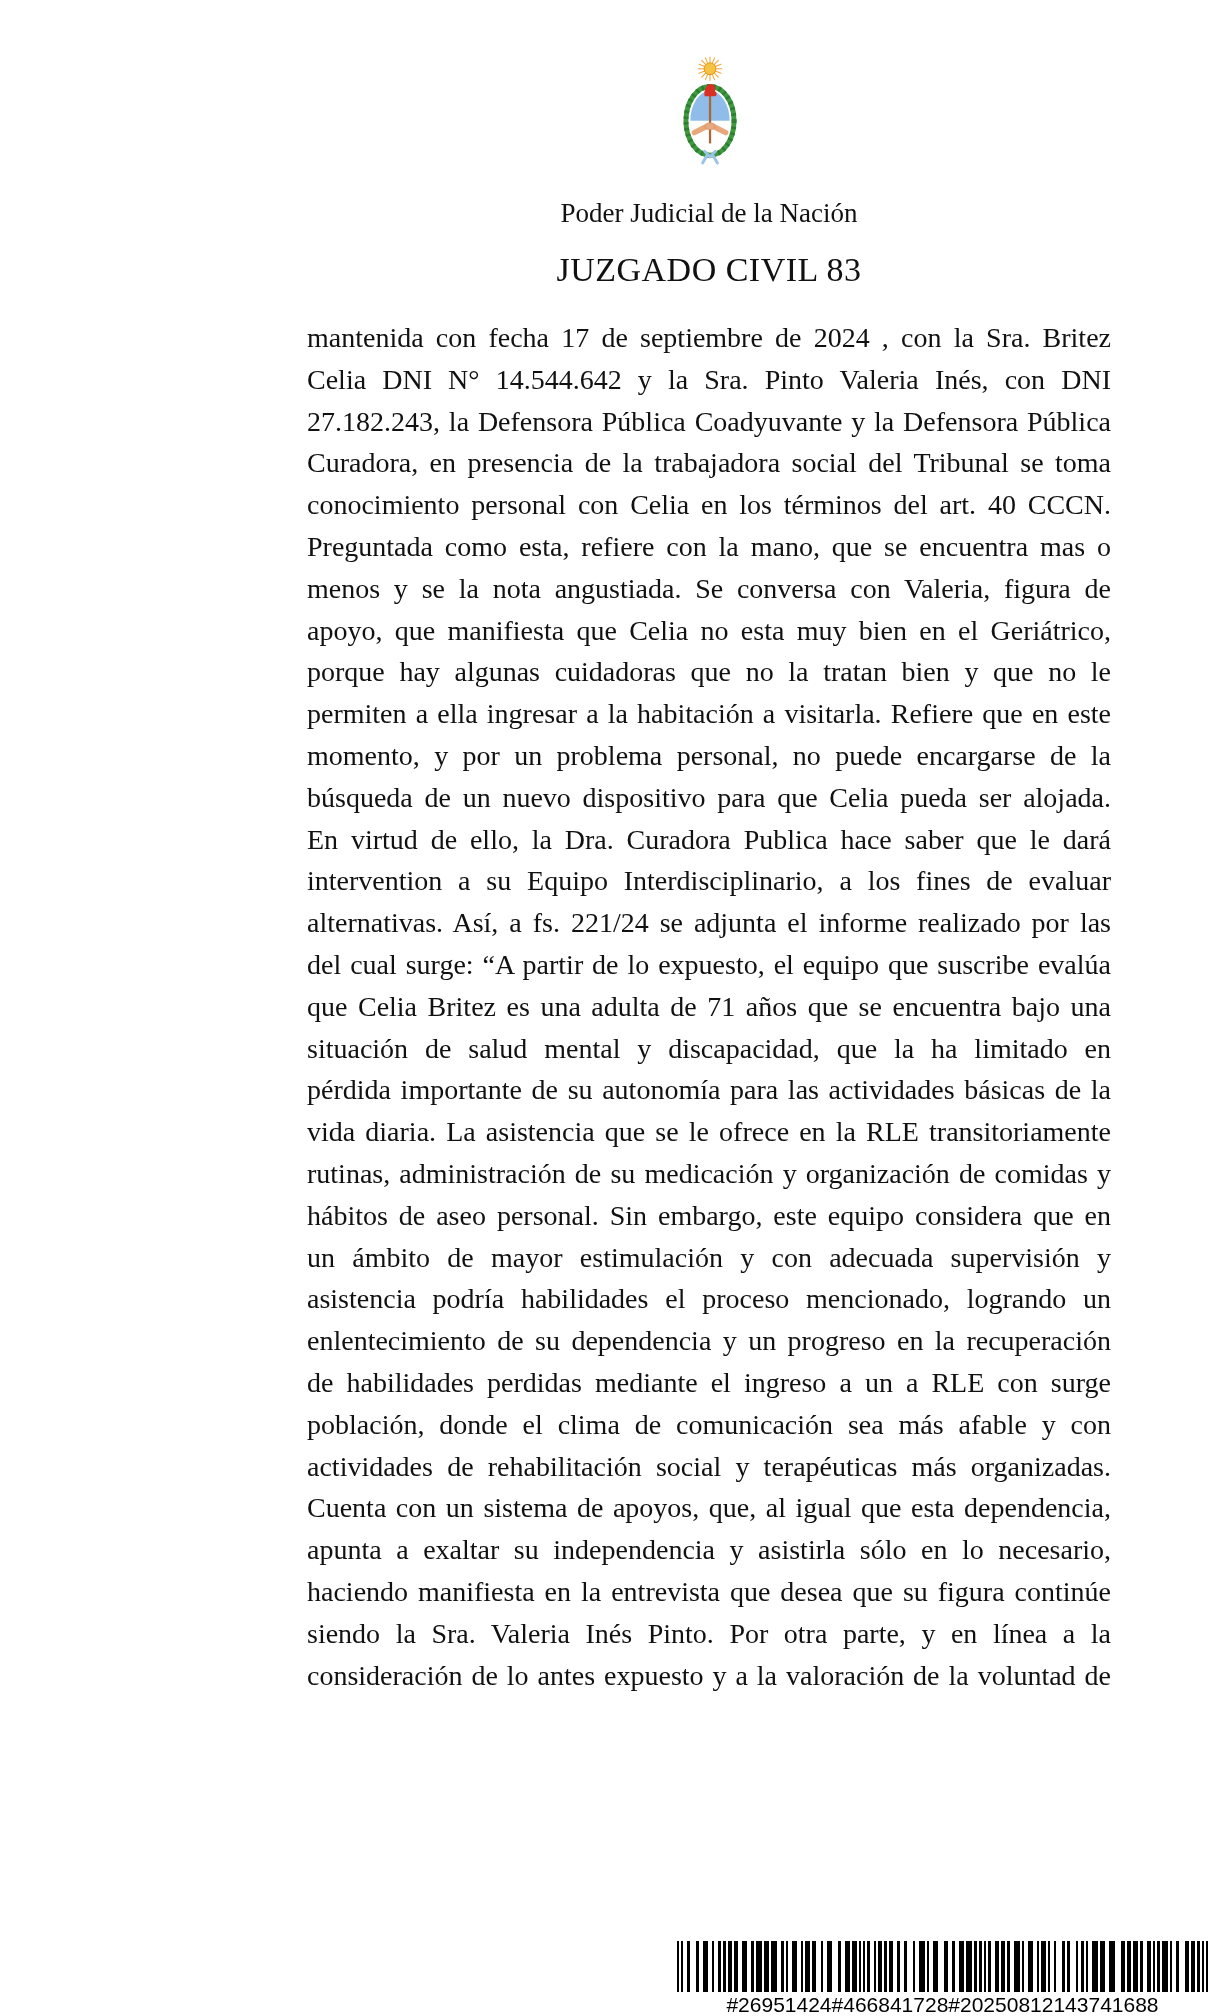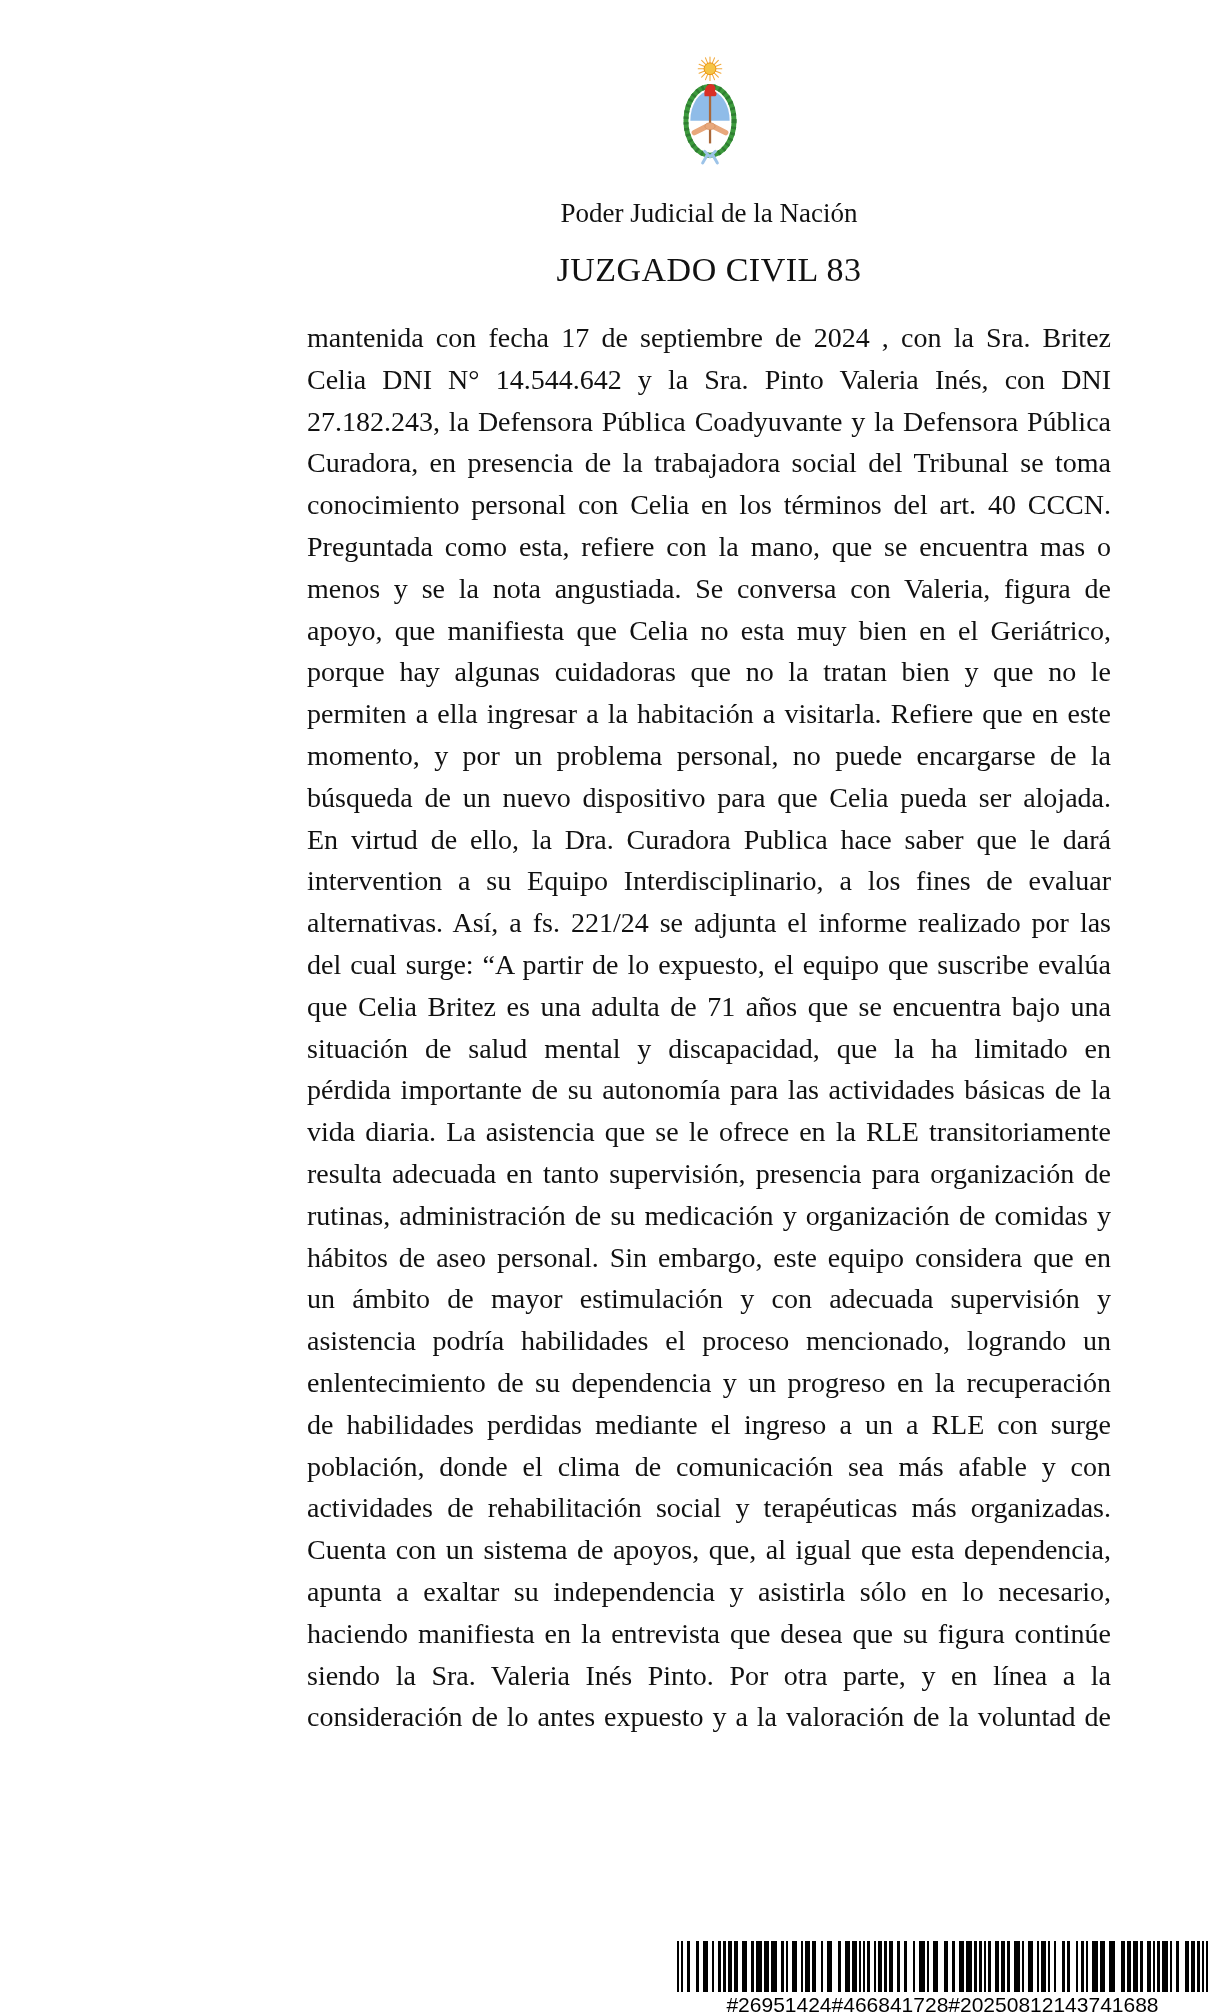--- a/index.html
+++ b/index.html
@@ -150,21 +150,20 @@
       <div class="doc-line">momento, y por un problema personal, no puede encargarse de la</div>
       <div class="doc-line">búsqueda de un nuevo dispositivo para que Celia pueda ser alojada.</div>
       <div class="doc-line">En virtud de ello, la Dra. Curadora Publica hace saber que le dará</div>
       <div class="doc-line">intervention a su Equipo Interdisciplinario, a los fines de evaluar</div>
       <div class="doc-line">alternativas. Así, a fs. 221/24 se adjunta el informe realizado por las</div>
       <div class="doc-line">del cual surge: “A partir de lo expuesto, el equipo que suscribe evalúa</div>
       <div class="doc-line">que Celia Britez es una adulta de 71 años que se encuentra bajo una</div>
       <div class="doc-line">situación de salud mental y discapacidad, que la ha limitado en</div>
       <div class="doc-line">pérdida importante de su autonomía para las actividades básicas de la</div>
       <div class="doc-line">vida diaria. La asistencia que se le ofrece en la RLE transitoriamente</div>
-      <div class="doc-line">resulta adecuada en tanto supervisión, presencia para organización de</div>
       <div class="doc-line">rutinas, administración de su medicación y organización de comidas y</div>
       <div class="doc-line">hábitos de aseo personal. Sin embargo, este equipo considera que en</div>
       <div class="doc-line">un ámbito de mayor estimulación y con adecuada supervisión y</div>
       <div class="doc-line">asistencia podría habilidades el proceso mencionado, logrando un</div>
       <div class="doc-line">enlentecimiento de su dependencia y un progreso en la recuperación</div>
       <div class="doc-line">de habilidades perdidas mediante el ingreso a un a RLE con surge</div>
       <div class="doc-line">población, donde el clima de comunicación sea más afable y con</div>
       <div class="doc-line">actividades de rehabilitación social y terapéuticas más organizadas.</div>
       <div class="doc-line">Cuenta con un sistema de apoyos, que, al igual que esta dependencia,</div>
       <div class="doc-line">apunta a exaltar su independencia y asistirla sólo en lo necesario,</div>

